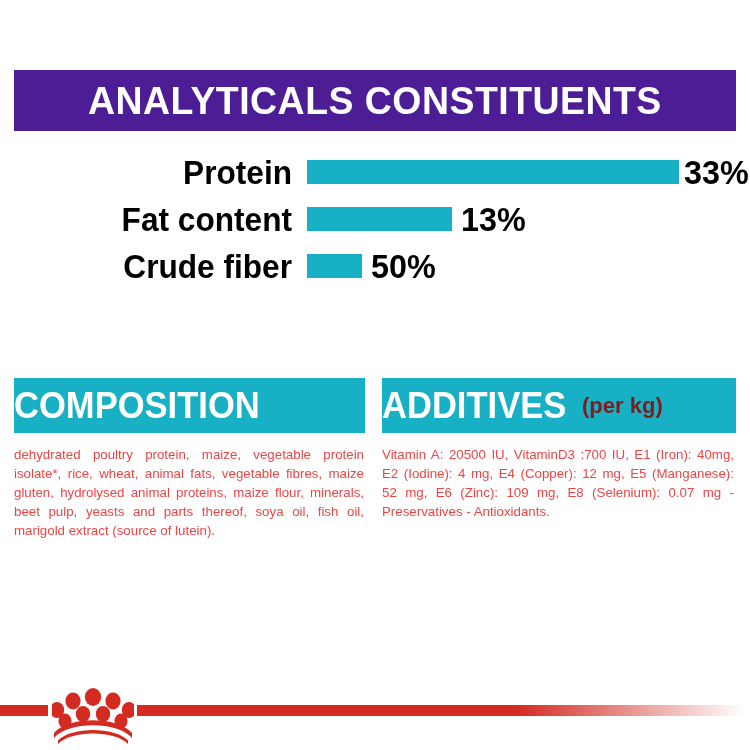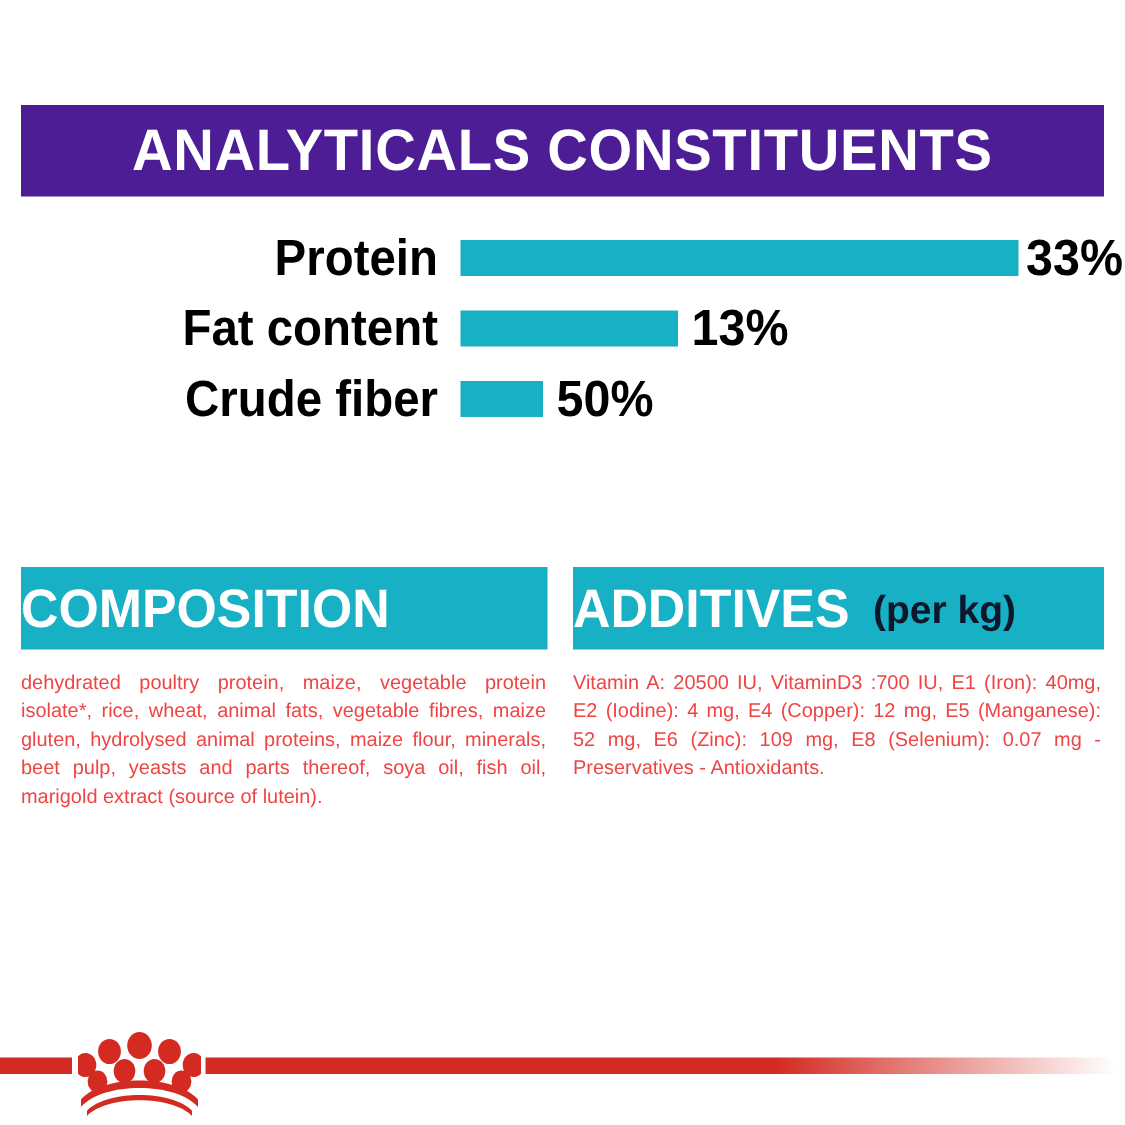--- a/index.html
+++ b/index.html
@@ -110,22 +110,22 @@
   .section-banner .section-title {
     color: #ffffff;
     font-size: 36px;
     font-weight: bold;
     line-height: 1;
     transform: scaleX(0.96);
     transform-origin: left center;
     white-space: nowrap;
   }
   .section-banner .section-suffix {
-    color: #0f172a;
-    font-size: 26px;
+    color: #7f1d1d;
+    font-size: 22px;
     font-weight: bold;
     line-height: 1;
     margin-left: 8px;
     white-space: nowrap;
   }
 
   .section-body {
     margin-top: 12px;
     font-size: 13.3px;
     line-height: 19px;

